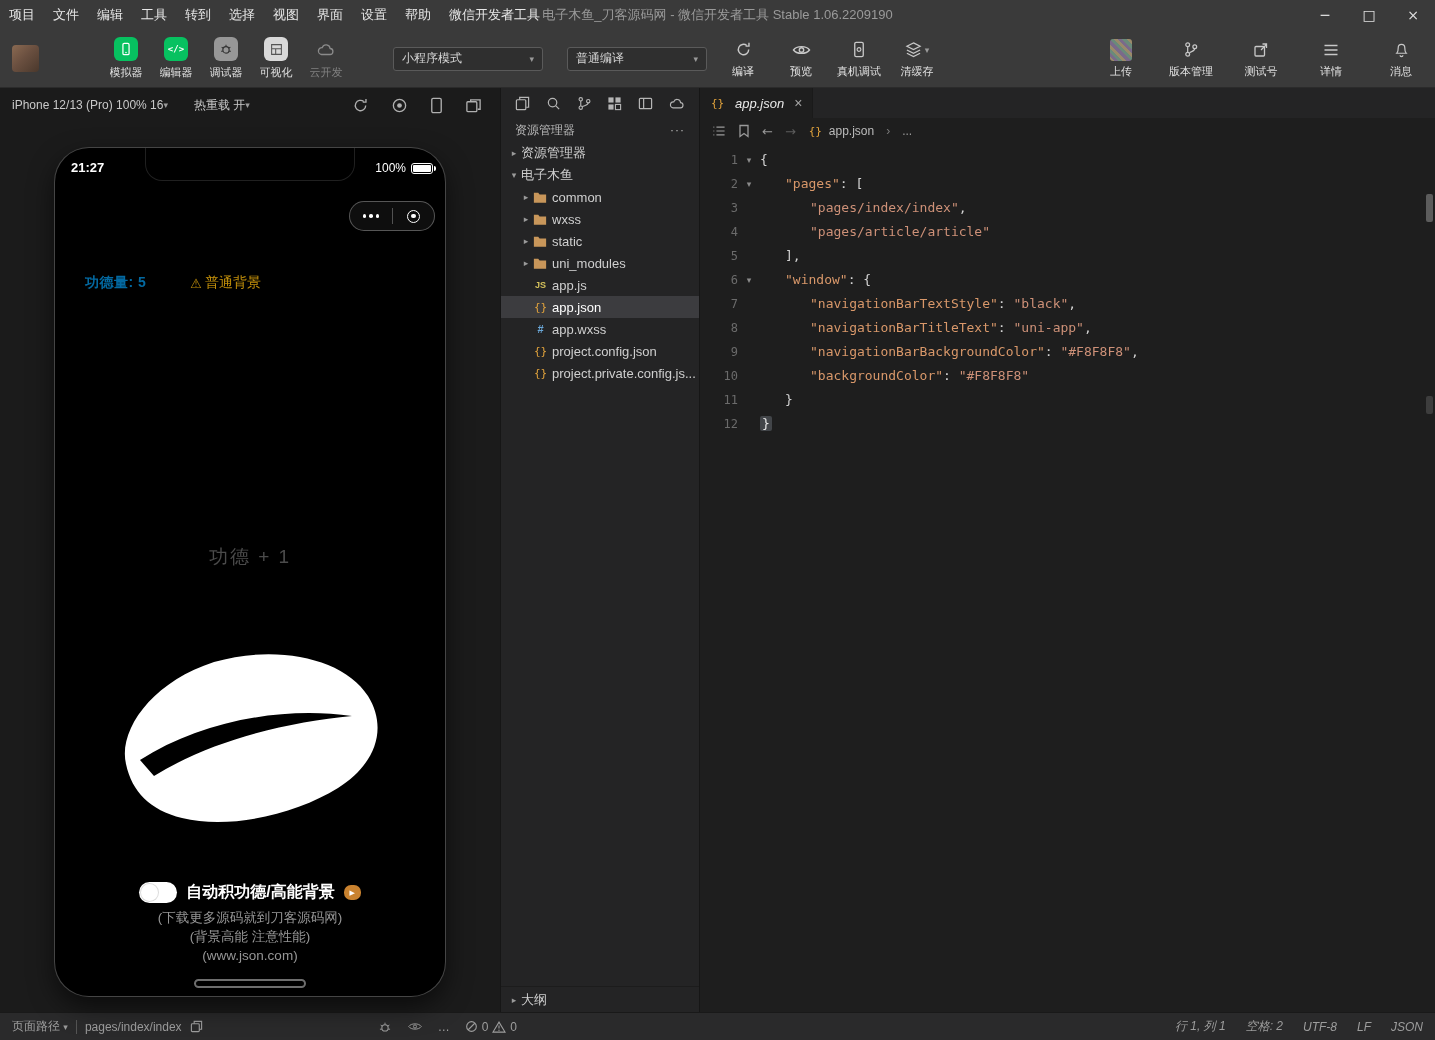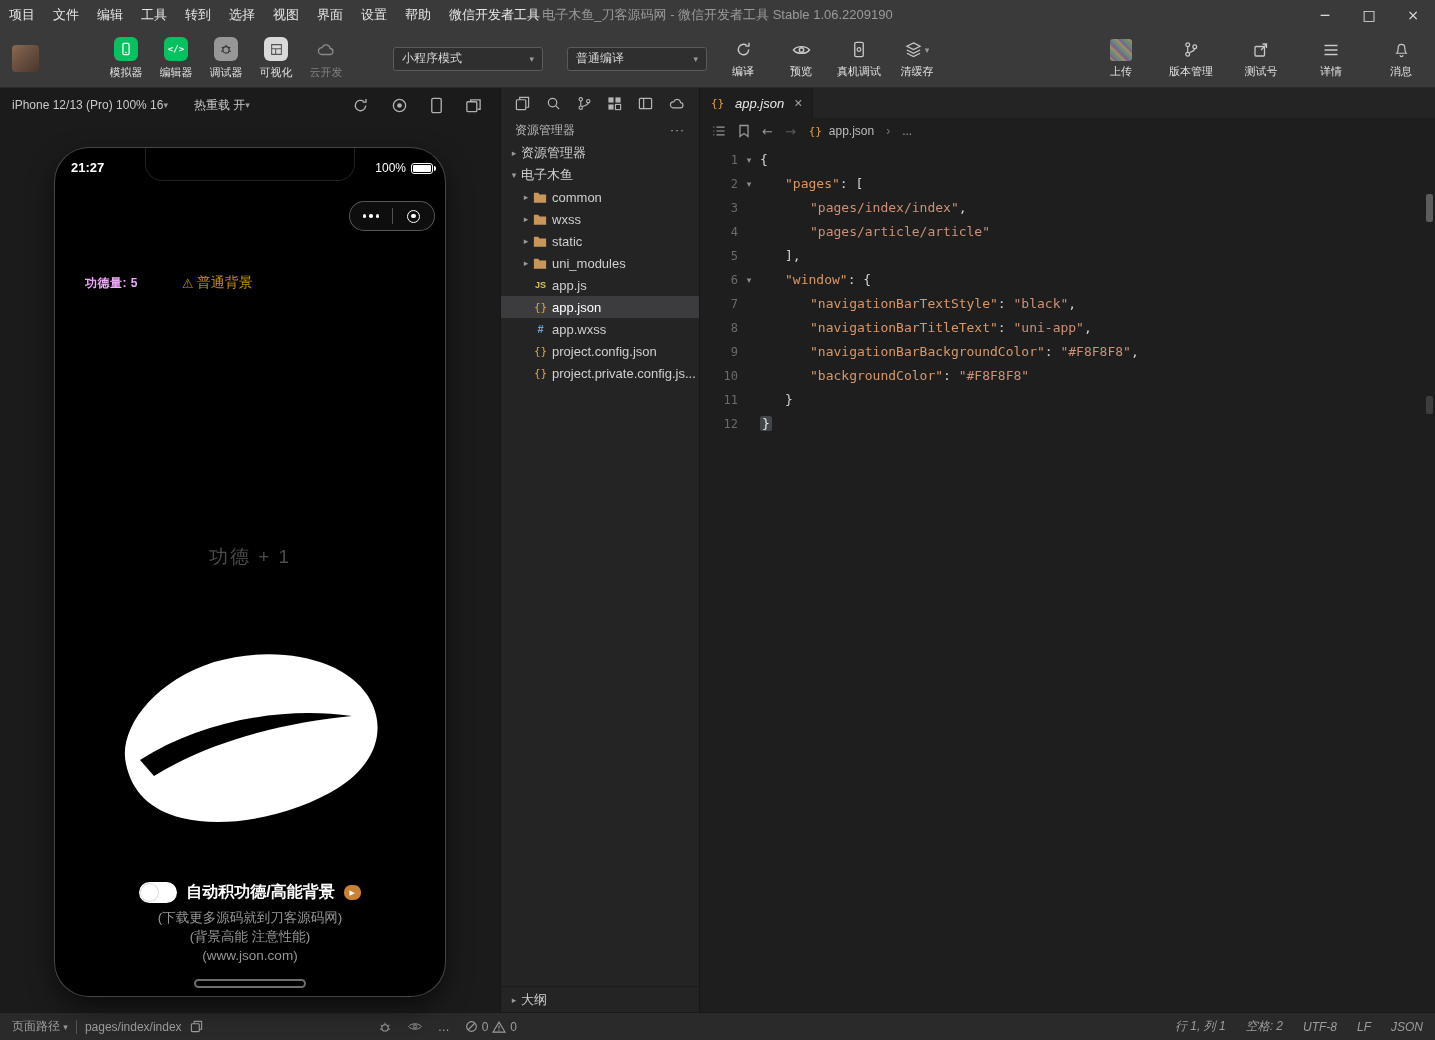--- a/index.html
+++ b/index.html
@@ -66,21 +66,21 @@
   .capsule { position:absolute; top:53px; right:10px; width:86px; height:30px; border:1px solid rgba(255,255,255,.3);
              border-radius:15px; background:rgba(25,25,25,.55); display:flex; align-items:center; }
   .cap-half { flex:1; display:flex; align-items:center; justify-content:center; height:100%; }
   .dots { display:flex; gap:3px; }
   .dots i { width:3.5px; height:3.5px; border-radius:50%; background:#fff; }
   .cap-div { width:1px; height:16px; background:rgba(255,255,255,.28); }
   .cap-circle { width:13px; height:13px; border:1.5px solid #fff; border-radius:50%; display:flex; align-items:center; justify-content:center; }
   .cap-circle i { width:4.5px; height:4.5px; background:#fff; border-radius:50%; }
 
   .p-merit-row { position:absolute; top:126px; left:30px; display:flex; align-items:center; gap:44px; }
-  .merit { color:#f0abfc; font-size:12px; font-weight:bold; letter-spacing:.5px;text-align:right; }
+  .merit { color:#0369a1; font-size:14px; font-weight:bold; letter-spacing:.5px;text-align:right; }
   .bg-badge { color:#c28f0a; font-size:14px; display:flex; align-items:center; gap:3px; }
   .warn-glyph { font-family:"DejaVu Sans",sans-serif; font-size:13px; }
   .p-float { position:absolute; top:396px; left:0; right:0; text-align:center; color:#4b4b4b; font-size:19px; letter-spacing:2px; }
   .fish { position:absolute; top:486px; left:50%; transform:translateX(-50%); }
   .p-toggle-row { position:absolute; top:734px; left:0; right:0; display:flex; align-items:center; justify-content:center; gap:9px; }
   .switch { width:38px; height:21px; background:#fff; border-radius:11px; position:relative; flex:none; }
   .switch:after { content:''; position:absolute; left:1px; top:1px; width:19px; height:19px; border-radius:50%; background:#fff; box-shadow:inset 0 0 0 1px #ddd; }
   .toggle-label { color:#fff; font-size:16px; font-weight:bold; }
   .play-chip { width:17px; height:15px; border-radius:7px; background:#c9822f; color:#fff; font-size:7px; display:flex; align-items:center; justify-content:center; font-family:"DejaVu Sans",sans-serif; }
   .p-hints { position:absolute; top:760px; left:0; right:0; text-align:center; color:#969696; font-size:13.5px; line-height:19px; }

